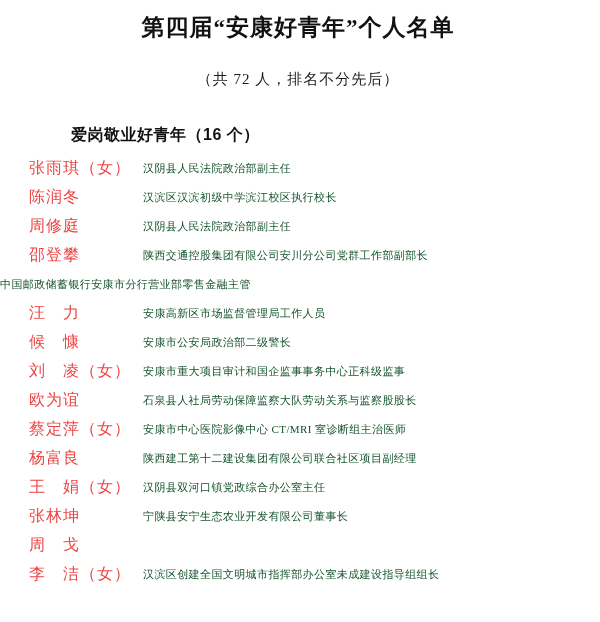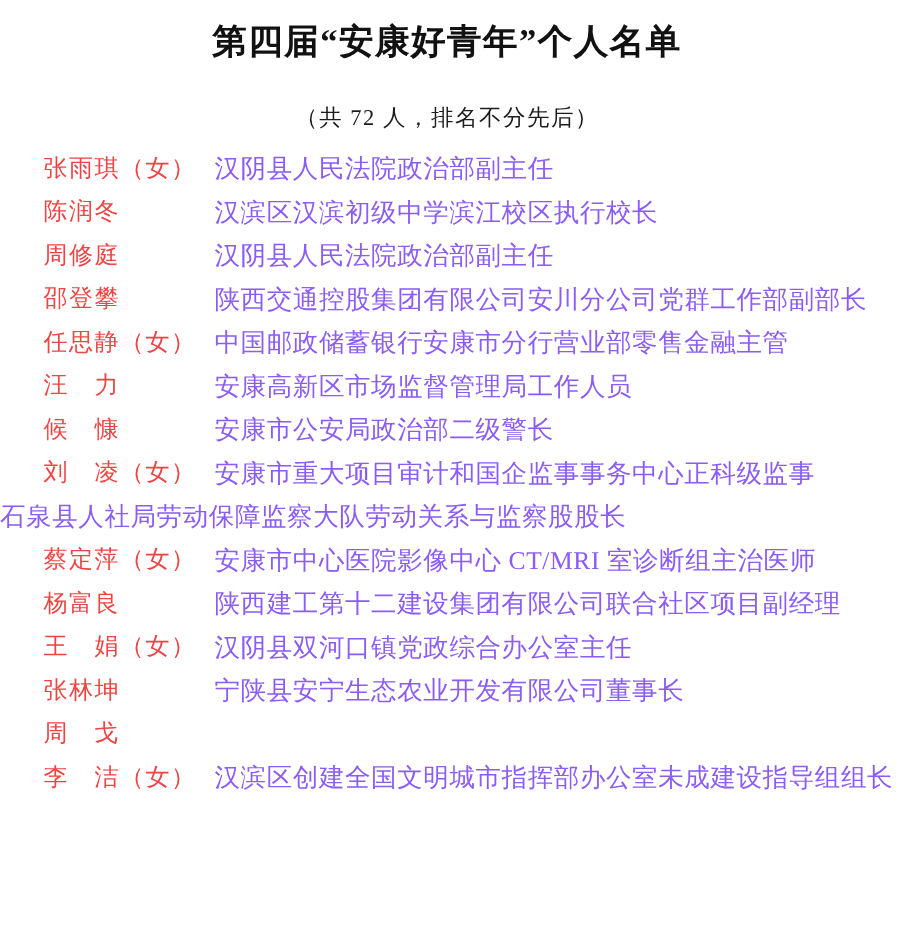--- a/index.html
+++ b/index.html
@@ -57,69 +57,70 @@
   .person-name {
     margin-left: 29px;
     width: 114px;
     flex-shrink: 0;
     font-size: 16px;
     letter-spacing: 1px;
     white-space: nowrap;
     color: #ef4444;
   }
   .person-position {
-    font-size: 17px;
+    font-size: 11px;
     letter-spacing: 0.4px;
     white-space: nowrap;
-    color: #8b5cf6;
+    color: #14532d;
   }
 </style>
 </head>
 <body>
 
 <div class="doc">
   <div class="doc-title">第四届“安康好青年”个人名单</div>
 
   <div class="doc-subtitle">（共 72 人，排名不分先后）</div>
 
+  <div class="section-heading">爱岗敬业好青年（16 个）</div>
 
   <div class="honor-list">
       <div class="row">
       <span class="person-name">张雨琪（女）</span>
       <span class="person-position">汉阴县人民法院政治部副主任</span>
     </div>
       <div class="row">
       <span class="person-name">陈润冬</span>
       <span class="person-position">汉滨区汉滨初级中学滨江校区执行校长</span>
     </div>
       <div class="row">
       <span class="person-name">周修庭</span>
       <span class="person-position">汉阴县人民法院政治部副主任</span>
     </div>
       <div class="row">
       <span class="person-name">邵登攀</span>
       <span class="person-position">陕西交通控股集团有限公司安川分公司党群工作部副部长</span>
     </div>
       <div class="row">
-      <span class="person-name">任思静（女）</span>
       <span class="person-position">中国邮政储蓄银行安康市分行营业部零售金融主管</span>
     </div>
       <div class="row">
       <span class="person-name">汪　力</span>
       <span class="person-position">安康高新区市场监督管理局工作人员</span>
     </div>
       <div class="row">
       <span class="person-name">候　慷</span>
       <span class="person-position">安康市公安局政治部二级警长</span>
     </div>
       <div class="row">
       <span class="person-name">刘　凌（女）</span>
       <span class="person-position">安康市重大项目审计和国企监事事务中心正科级监事</span>
     </div>
       <div class="row">
+      <span class="person-name">欧为谊</span>
       <span class="person-position">石泉县人社局劳动保障监察大队劳动关系与监察股股长</span>
     </div>
       <div class="row">
       <span class="person-name">蔡定萍（女）</span>
       <span class="person-position">安康市中心医院影像中心 CT/MRI 室诊断组主治医师</span>
     </div>
       <div class="row">
       <span class="person-name">杨富良</span>
       <span class="person-position">陕西建工第十二建设集团有限公司联合社区项目副经理</span>
     </div>

